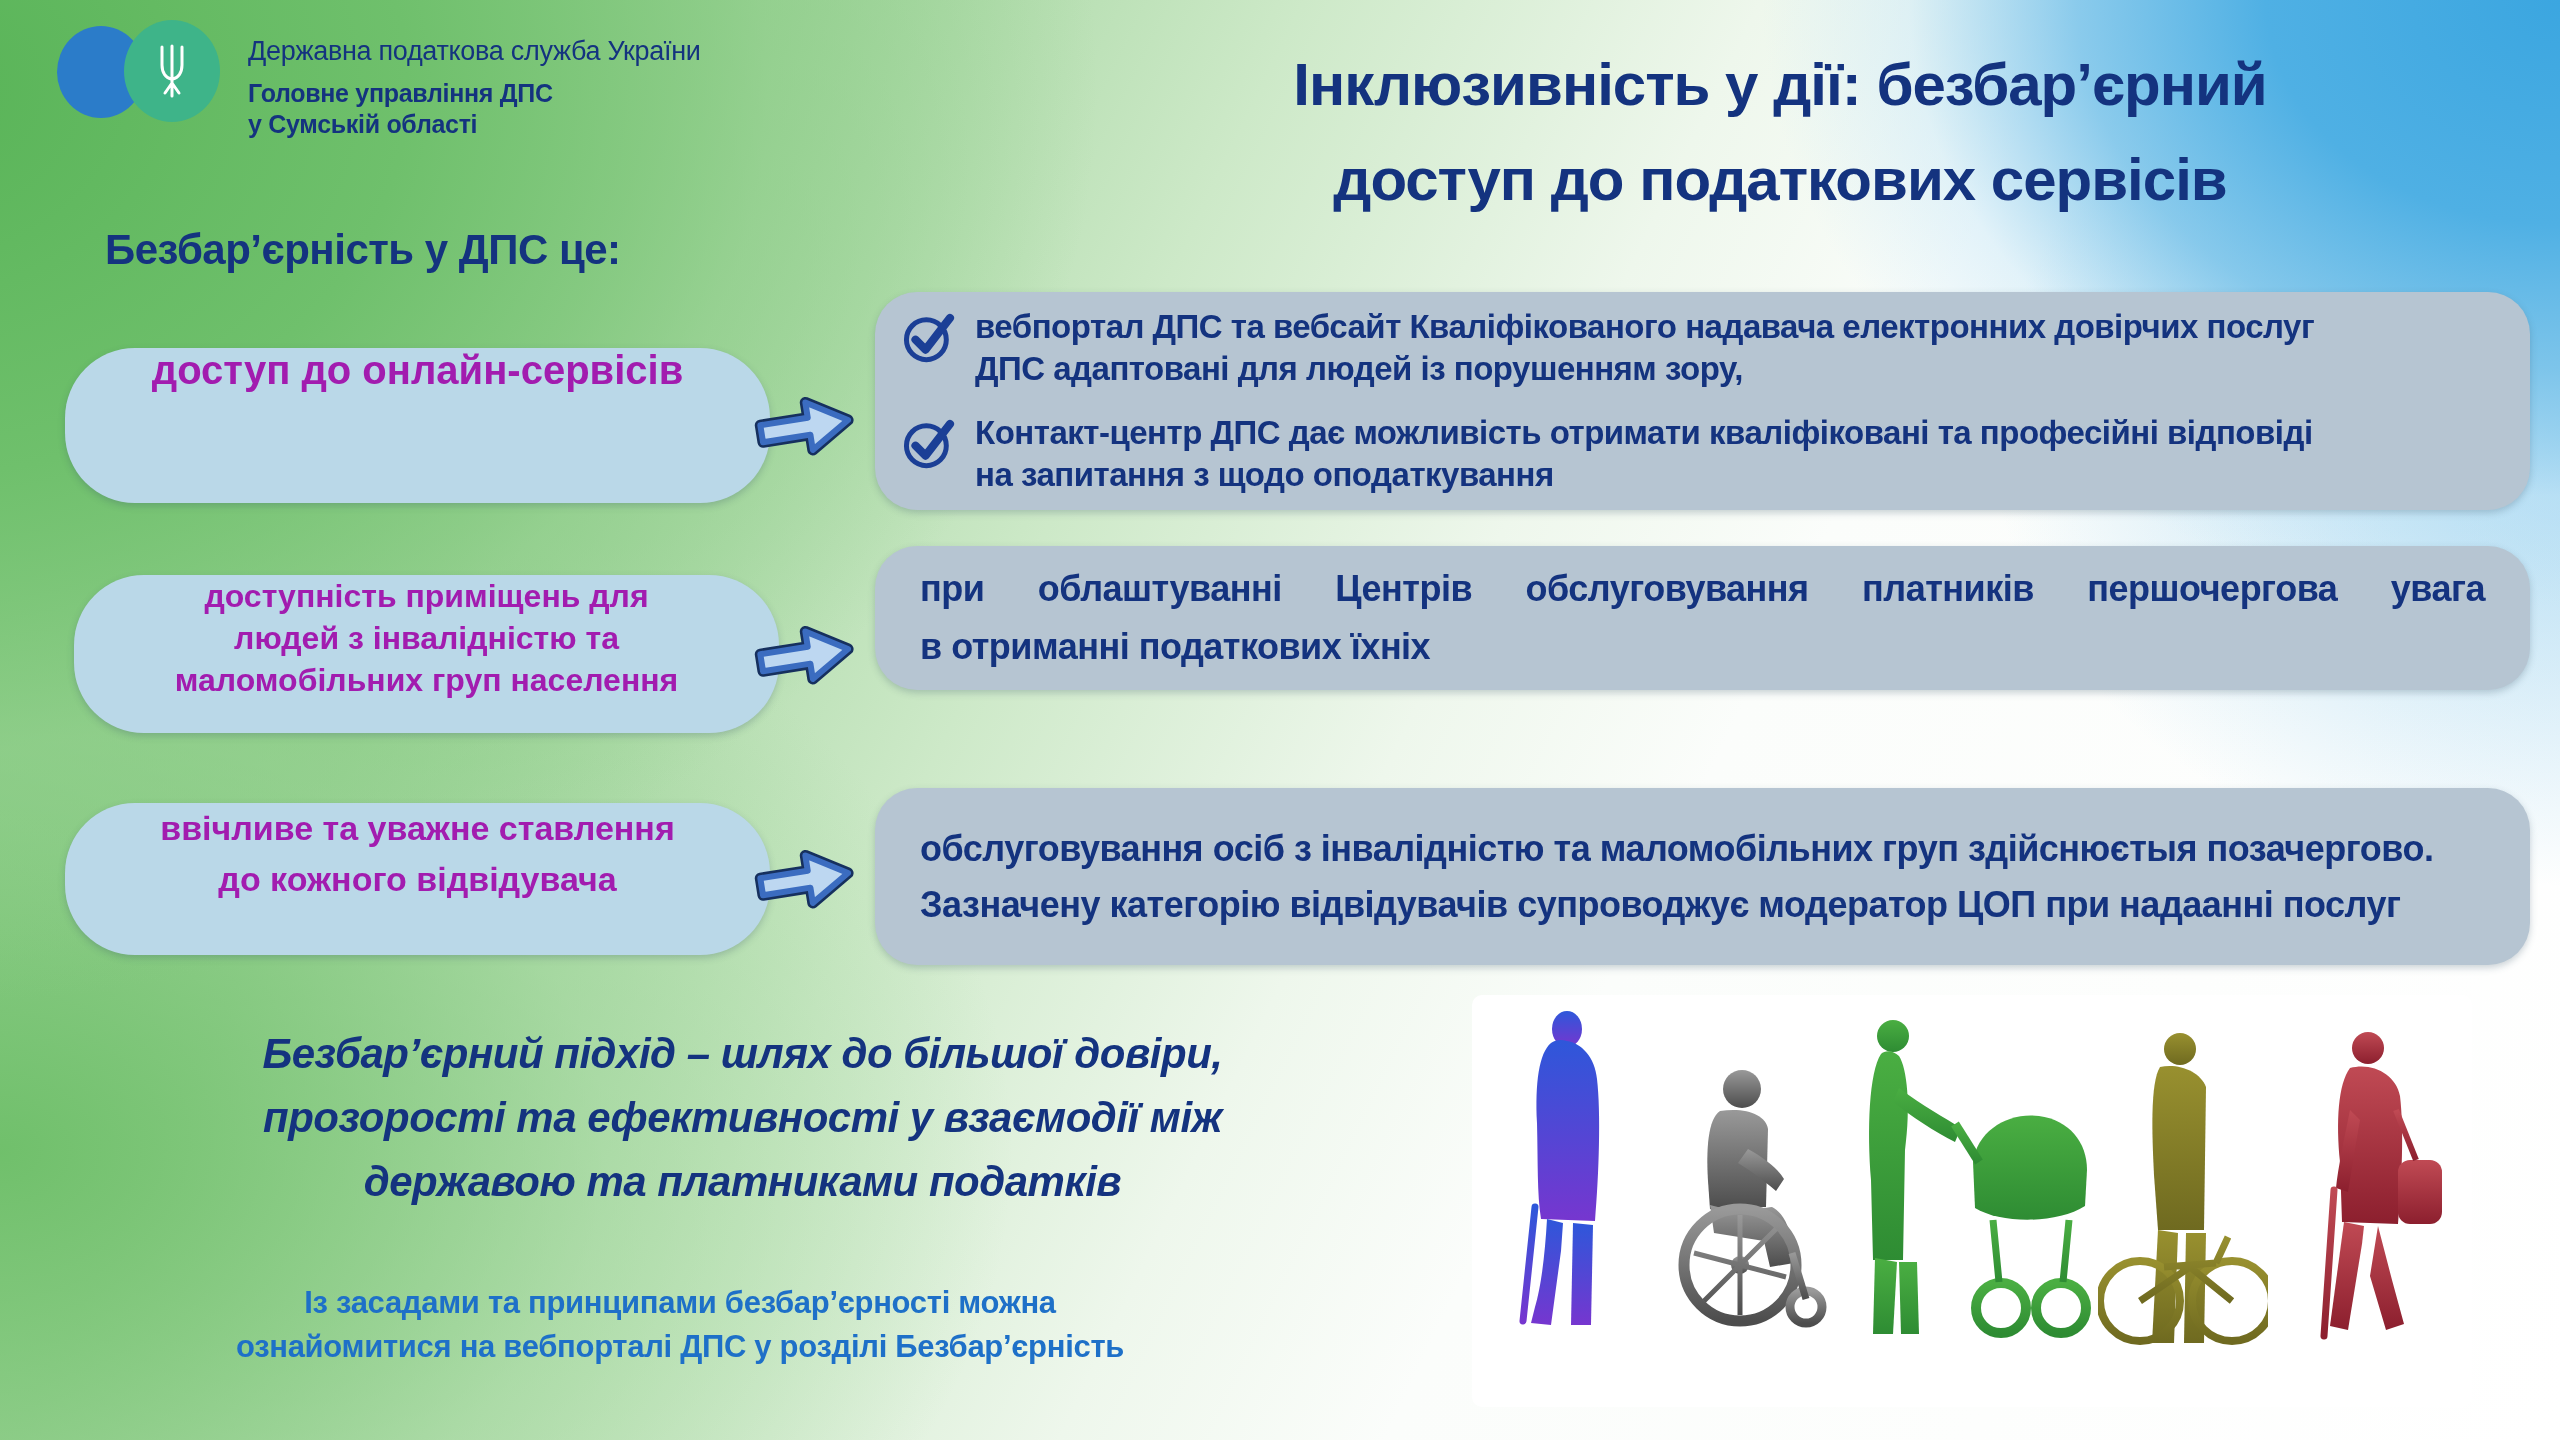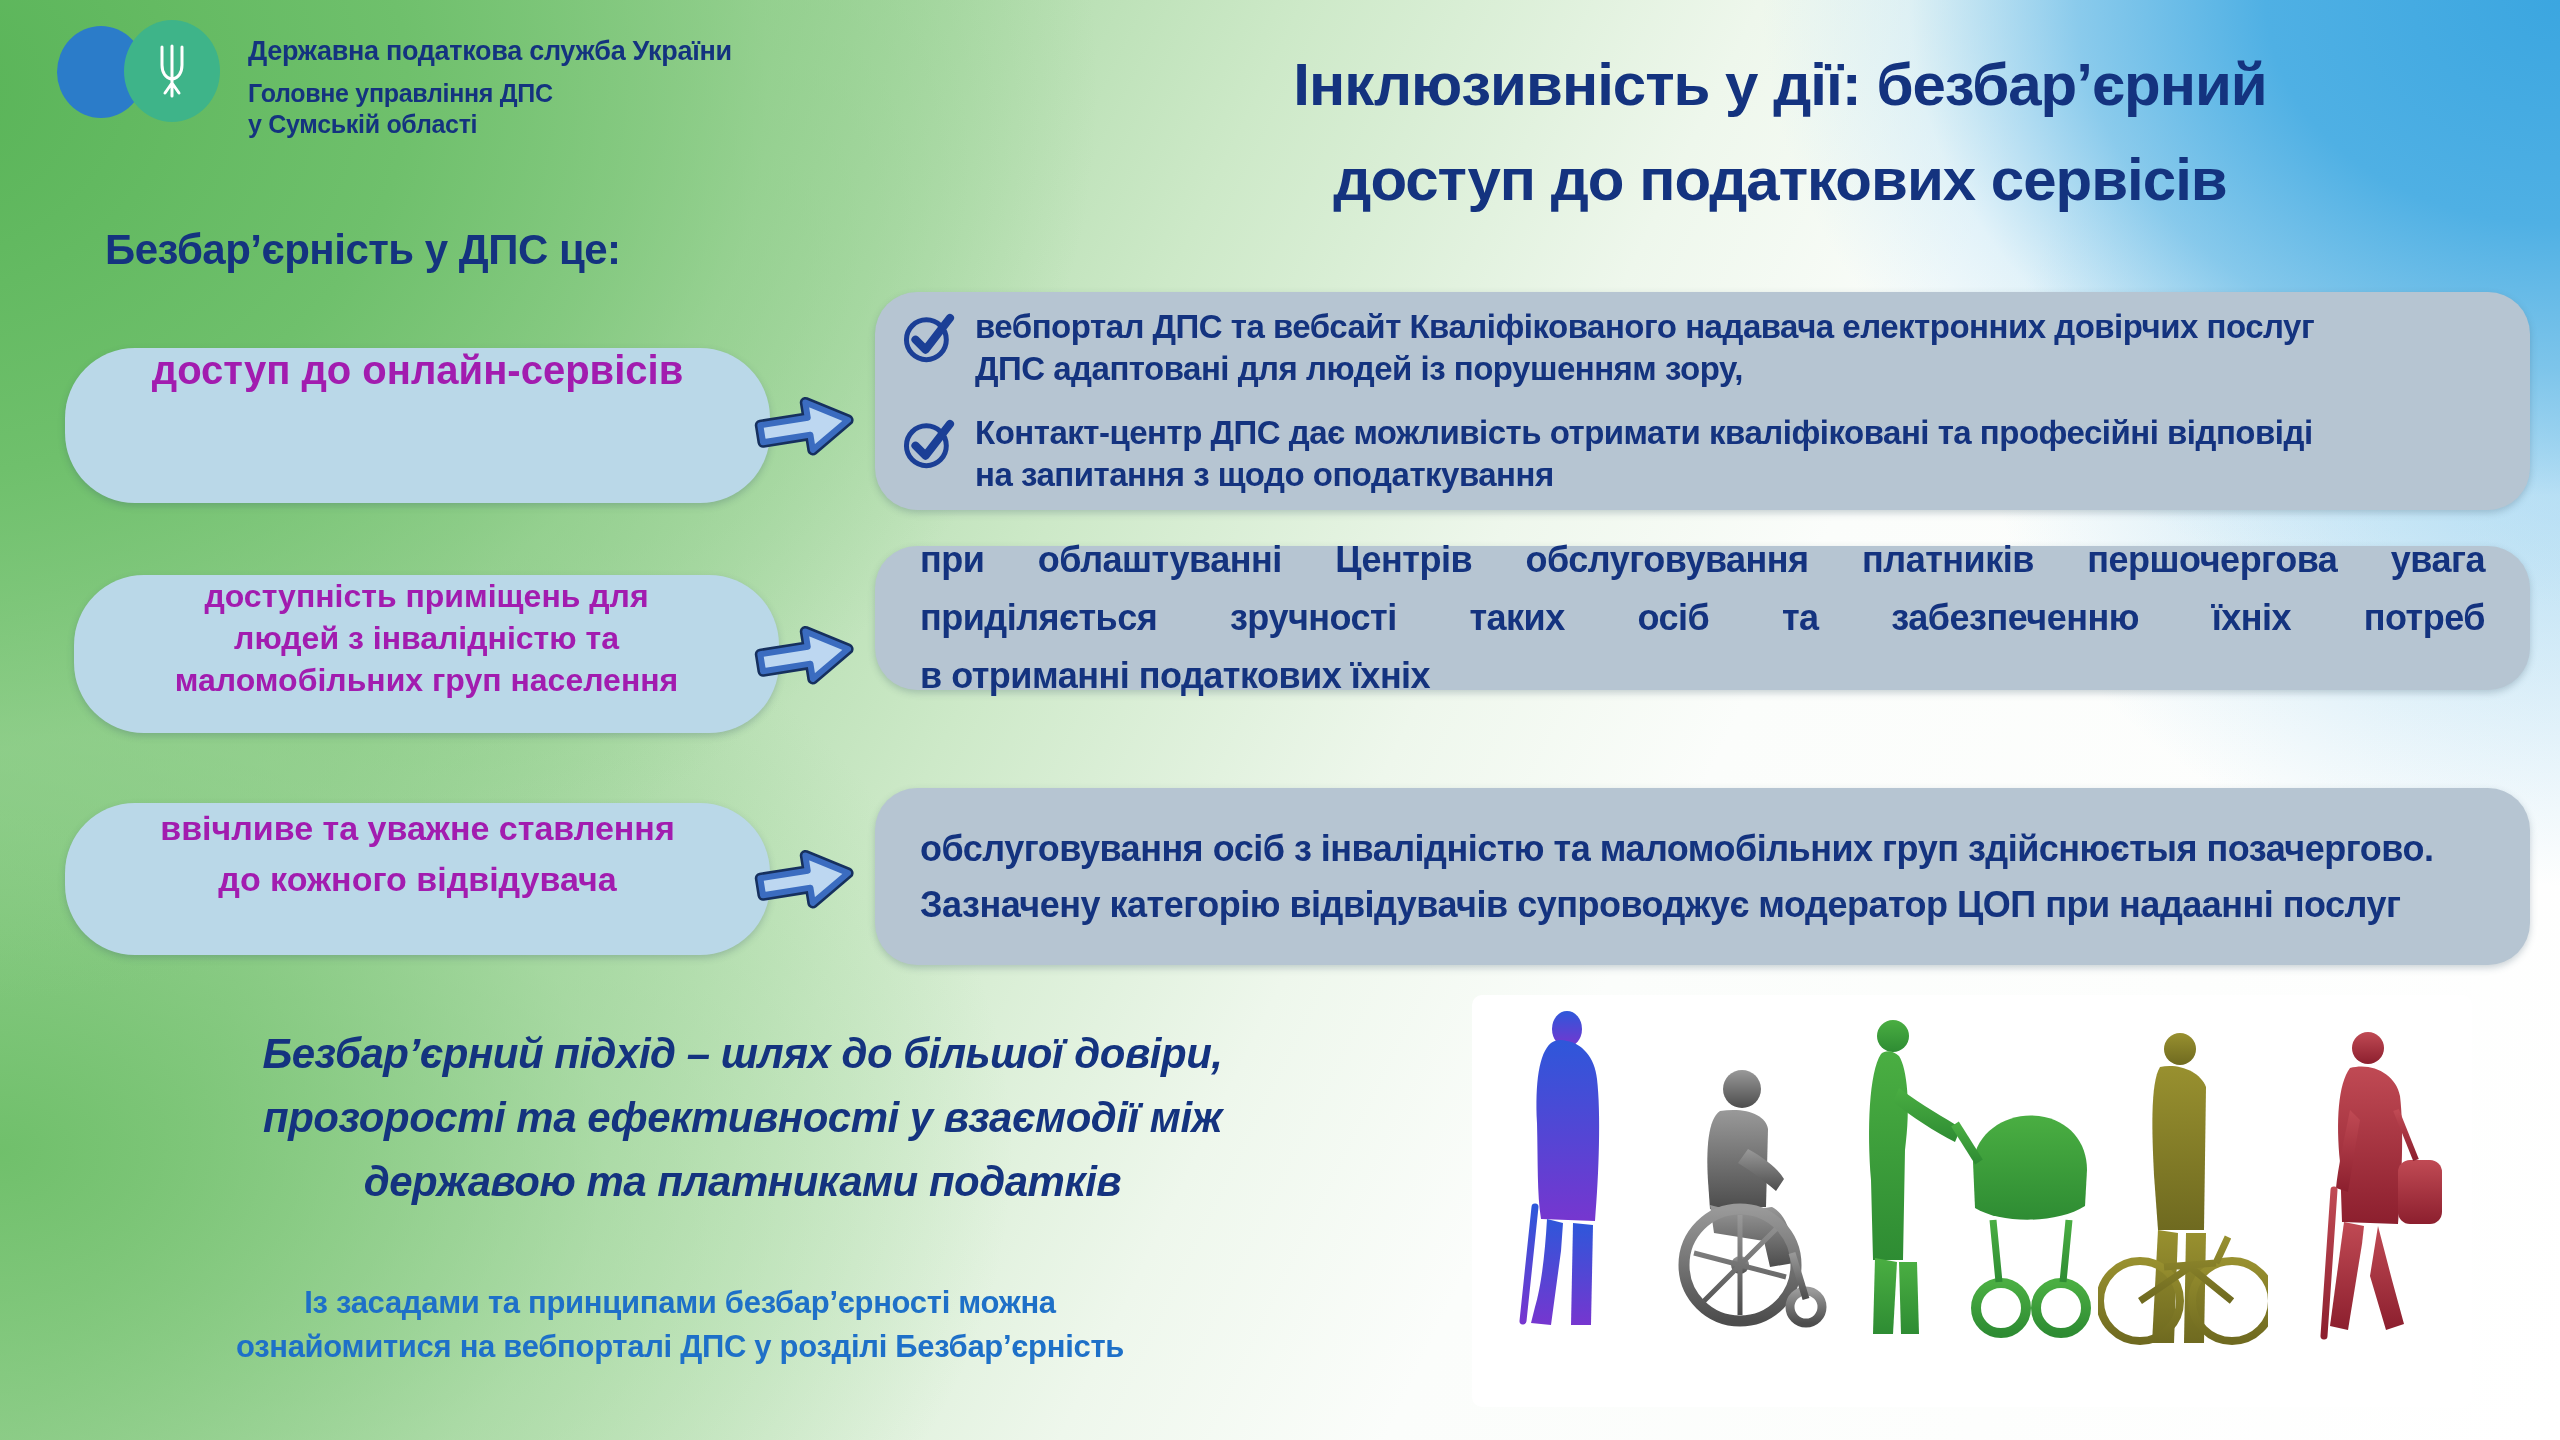--- a/index.html
+++ b/index.html
@@ -10,21 +10,21 @@
       radial-gradient(ellipse 1050px 800px at 100% 0%, #3ba6e0 0%, #4fb0e4 28%, rgba(110,190,232,0.8) 46%, rgba(185,225,246,0.38) 62%, rgba(230,244,252,0) 76%),
       radial-gradient(ellipse 850px 650px at 101% 30%, rgba(90,180,230,0.5), rgba(160,215,245,0) 70%),
       radial-gradient(ellipse 1500px 1150px at -4% 6%, #57b356 0%, #6fc06c 34%, rgba(140,205,135,0.62) 58%, rgba(190,228,185,0) 80%),
       radial-gradient(ellipse 1350px 950px at 0% 80%, rgba(108,190,103,0.9) 0%, rgba(150,210,145,0.5) 45%, rgba(220,240,215,0) 75%),
       linear-gradient(116deg, #7cc479 0%, #9cd297 22%, #cde9c8 40%, #eef7ec 54%, #fbfdfb 64%, #ffffff 100%);
   }
   .abs{position:absolute;}
   .navy{color:#14337f;}
   
   .org-circle{border-radius:50%;}
-  .org-text1{font-size:27px;font-weight:bold;letter-spacing:-0.3px;text-align:right;}
+  .org-text1{font-size:27px;font-weight:normal;letter-spacing:-0.3px;text-align:right;}
   .org-text23{font-size:25px;font-weight:bold;line-height:1.22;letter-spacing:-0.3px;}
   .page-title{width:1390px;text-align:center;font-size:60px;font-weight:bold;line-height:1.58;letter-spacing:-1px;}
   .section-heading{font-size:42px;font-weight:bold;letter-spacing:-0.5px;}
   
   .pill{
     background:#bad8e8;border-radius:70px;box-shadow:0 3px 7px rgba(50,80,100,0.25);
     display:flex;justify-content:center;text-align:center;
     font-weight:bold;color:#a21caf;
   }
   .pill-lines{width:100%;}
@@ -100,21 +100,20 @@
       <div>людей з інвалідністю та</div>
       <div>маломобільних груп населення</div>
     </div>
   </div>
   <svg class="abs arrow" style="left:752px;top:620px;" width="104" height="72" viewBox="0 0 120 84">
     <path d="M10 32 L66 32 L66 14 L112 42 L66 70 L66 52 L10 52 Z" fill="#bdd7f1" stroke="#16305e" stroke-width="13" stroke-linejoin="round"></path>
     <path d="M10 32 L66 32 L66 14 L112 42 L66 70 L66 52 L10 52 Z" fill="#bdd7f1" stroke="#3b6cc0" stroke-width="7" stroke-linejoin="round"></path>
   </svg>
   <div class="abs panel textblock" style="left:875px;top:546px;width:1655px;height:144px;font-size:36px;line-height:1.62;letter-spacing:-0.5px;">
     <div class="jline">при облаштуванні Центрів обслуговування платників першочергова увага</div>
-    <div class="jline">приділяється зручності таких осіб та забезпеченню їхніх потреб</div>
     <div>в отриманні податкових їхніх</div>
   </div>
 
   <div class="abs pill" style="left:65px;top:803px;width:705px;height:152px;font-size:34px;line-height:1.5;">
     <div class="pill-lines">
       <div>ввічливе та уважне ставлення</div>
       <div>до кожного відвідувача</div>
     </div>
   </div>
   <svg class="abs arrow" style="left:752px;top:844px;" width="104" height="72" viewBox="0 0 120 84">

